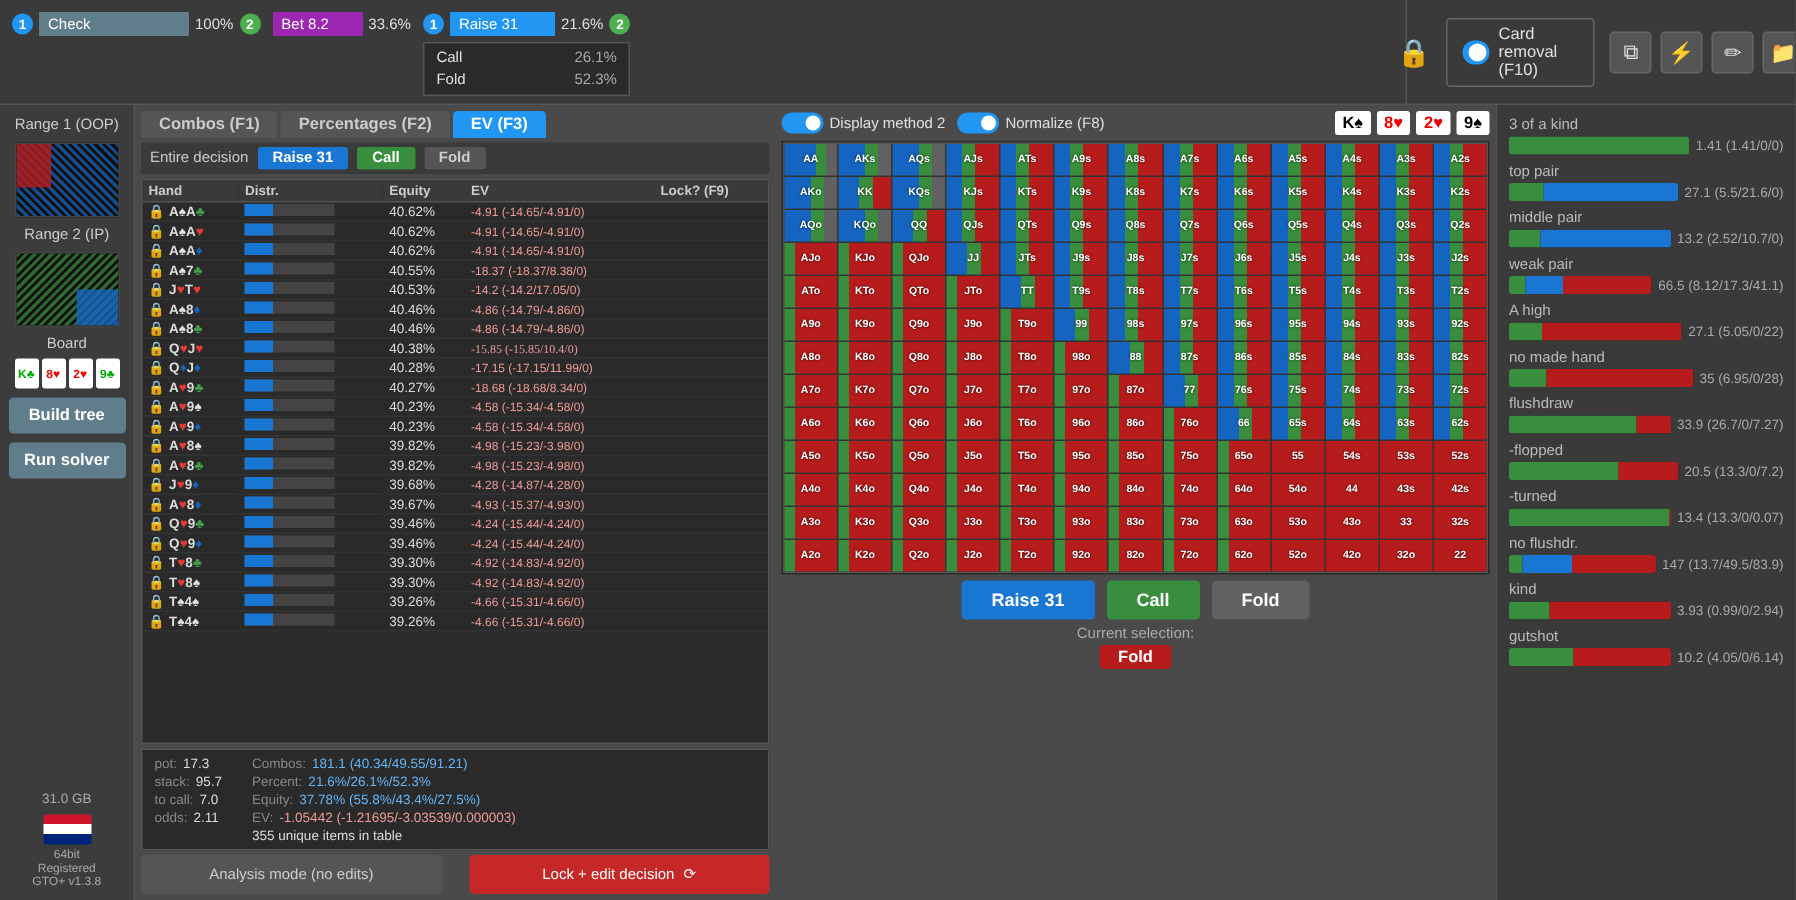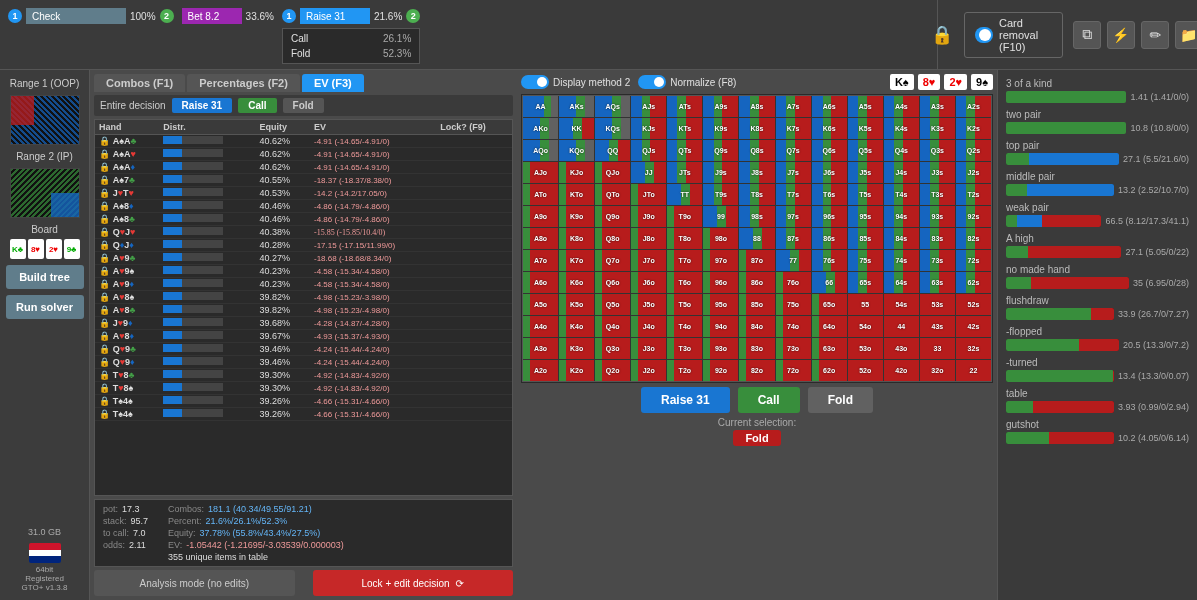--- a/index.html
+++ b/index.html
@@ -1517,29 +1517,20 @@
   <div class="stat-item">
         <div class="stat-name">3 of a kind</div>
         <div class="stat-bar-row">
           <div class="stat-bar-bg">
             <div class="stat-bar-seg seg-green" style="width: 100%;"></div>
           </div>
           <div class="stat-val">1.41 (1.41/0/0)</div>
         </div>
       </div>
       <div class="stat-item">
-        <div class="stat-name">two pair</div>
-        <div class="stat-bar-row">
-          <div class="stat-bar-bg">
-            <div class="stat-bar-seg seg-green" style="width: 100%;"></div>
-          </div>
-          <div class="stat-val">10.8 (10.8/0/0)</div>
-        </div>
-      </div>
-      <div class="stat-item">
         <div class="stat-name">top pair</div>
         <div class="stat-bar-row">
           <div class="stat-bar-bg">
             <div class="stat-bar-seg seg-green" style="width: 20%;"></div>
             <div class="stat-bar-seg seg-blue" style="width: 80%;"></div>
           </div>
           <div class="stat-val">27.1 (5.5/21.6/0)</div>
         </div>
       </div>
       <div class="stat-item">
@@ -1607,21 +1598,32 @@
         <div class="stat-name">-turned</div>
         <div class="stat-bar-row">
           <div class="stat-bar-bg">
             <div class="stat-bar-seg seg-green" style="width: 99%;"></div>
             <div class="stat-bar-seg seg-red" style="width: 1%;"></div>
           </div>
           <div class="stat-val">13.4 (13.3/0/0.07)</div>
         </div>
       </div>
       <div class="stat-item">
-        <div class="stat-name">table</div>
+        <div class="stat-name">no flushdr.</div>
+        <div class="stat-bar-row">
+          <div class="stat-bar-bg">
+            <div class="stat-bar-seg seg-green" style="width: 9%;"></div>
+            <div class="stat-bar-seg seg-blue" style="width: 34%;"></div>
+            <div class="stat-bar-seg seg-red" style="width: 57%;"></div>
+          </div>
+          <div class="stat-val">147 (13.7/49.5/83.9)</div>
+        </div>
+      </div>
+      <div class="stat-item">
+        <div class="stat-name">kind</div>
         <div class="stat-bar-row">
           <div class="stat-bar-bg">
             <div class="stat-bar-seg seg-green" style="width: 25%;"></div>
             <div class="stat-bar-seg seg-red" style="width: 75%;"></div>
           </div>
           <div class="stat-val">3.93 (0.99/0/2.94)</div>
         </div>
       </div>
       <div class="stat-item">
         <div class="stat-name">gutshot</div>

